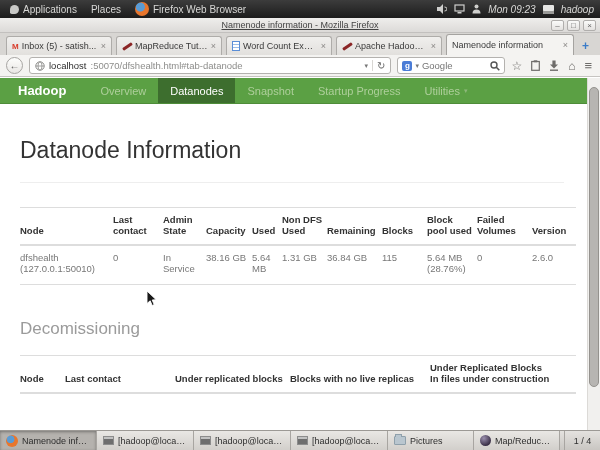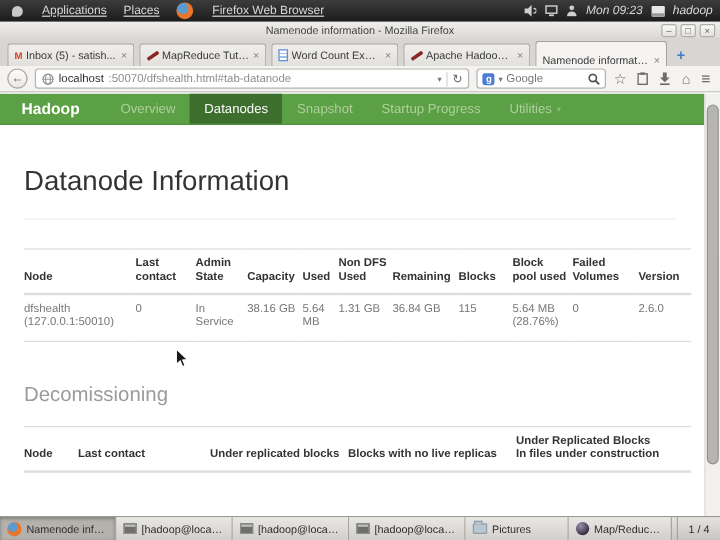--- a/index.html
+++ b/index.html
@@ -4,45 +4,45 @@
 <style>
   * { margin:0; padding:0; box-sizing:border-box; }
   body { font-family:"Liberation Sans", sans-serif; background:#888; }
   .screen { position:relative; width:600px; height:450px; background:#fff; overflow:hidden;
             font-family:"Liberation Sans", sans-serif; }
 
   
   .top-panel { position:absolute; top:0; left:0; width:600px; height:18px;
     background:linear-gradient(#3c3c3c,#1c1c1c); color:#d8d8d6; font-size:10px;
     display:flex; align-items:center; padding:0 6px; gap:6px; z-index:50; }
-  .panel-item { display:flex; align-items:center; gap:16px; padding:0 4px; height:100%;text-decoration:underline; }
+  .panel-item { display:flex; align-items:center; gap:4px; padding:0 4px; height:100%; }
   .apps-icon { width:9px; height:9px; background:#c9c9c7; border-radius:50% 50% 50% 20%; }
   .ff-icon { width:14px; height:14px; border-radius:50%;
     background:radial-gradient(circle at 38% 36%, #5a9bd4 0 33%, #e8762d 40% 72%, #c95a10 100%); }
   .panel-right { margin-left:auto; display:flex; align-items:center; gap:7px;font-style:italic; }
   .kbd-icon { width:11px; height:9px; background:#e6e6e4; border-radius:1px;
     box-shadow:inset 0 -3px 0 #9a9a98; }
   .tray-svg { display:block; }
 
   
   .titlebar { position:absolute; top:18px; left:0; width:600px; height:15px;
     background:linear-gradient(#efeeec,#dcdad8); border-bottom:1px solid #c2c0be;
-    display:flex; align-items:center; justify-content:center; font-size:9px; color:#444; }
+    display:flex; align-items:center; justify-content:center; font-size:9px; color:#444;text-decoration:underline; }
   .win-controls { position:absolute; right:4px; top:2px; display:flex; gap:3px; }
   .win-btn { width:13px; height:11px; border:1px solid #b0aeac; border-radius:2px;
     background:linear-gradient(#fbfbfa,#e3e1df); color:#666; font-size:8px; line-height:9px;
     text-align:center; }
 
   
   .tabstrip { position:absolute; top:33px; left:0; width:600px; height:22px;
     background:#d8d6d3; display:flex; align-items:flex-end; padding:0 0 0 6px; }
   .tab { height:19px; width:106px; display:flex; align-items:center; gap:3px; padding:0 5px;
     border:1px solid #aeaca9; border-bottom:none; border-radius:3px 3px 0 0;
     background:linear-gradient(#f0efed,#e2e0dd); margin-right:4px; font-size:9px; color:#3a3a3a; }
-  .tab.active { width:110px; height:21px; background:#f4f3f1; border-color:#a5a3a0; position:relative; z-index:2;align-items:flex-end; }
+  .tab.active { width:128px; height:21px; background:#f4f3f1; border-color:#a5a3a0; position:relative; z-index:2; }
   .tab-label { flex:1; white-space:nowrap; overflow:hidden; text-overflow:ellipsis; }
   .tab-close { color:#8a8886; font-size:9px; flex:none; }
   .newtab-btn { color:#3a7bc8; font-weight:bold; font-size:12px; padding:0 4px 2px; }
   .fav-gmail { color:#d83b2a; font-weight:bold; font-size:8px; flex:none; }
   .fav-pen { width:10px; height:10px; position:relative; flex:none; }
   .fav-pen::before { content:""; position:absolute; left:0; top:4px; width:11px; height:3px;
     background:#8b2626; border-radius:1px; transform:rotate(-35deg); }
   .fav-doc { width:8px; height:10px; border:1px solid #5b8ed6; background:
     linear-gradient(#fff 0 2px, #9bbde8 2px 3px, #fff 3px 5px, #9bbde8 5px 6px, #fff 6px 100%); flex:none; }
 

